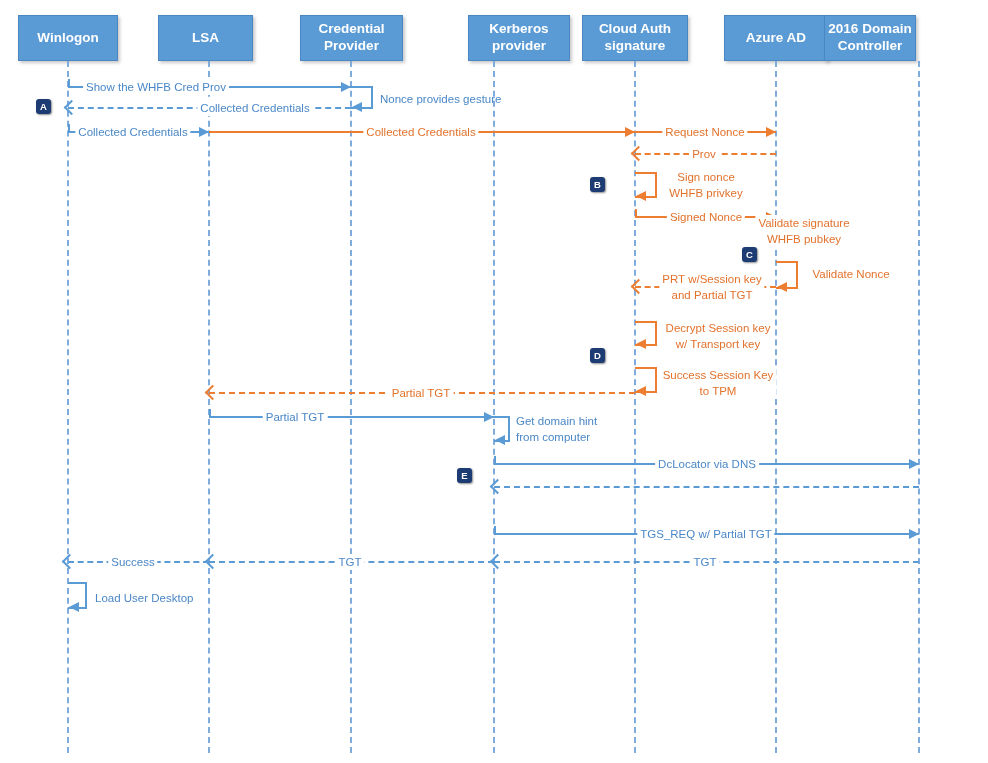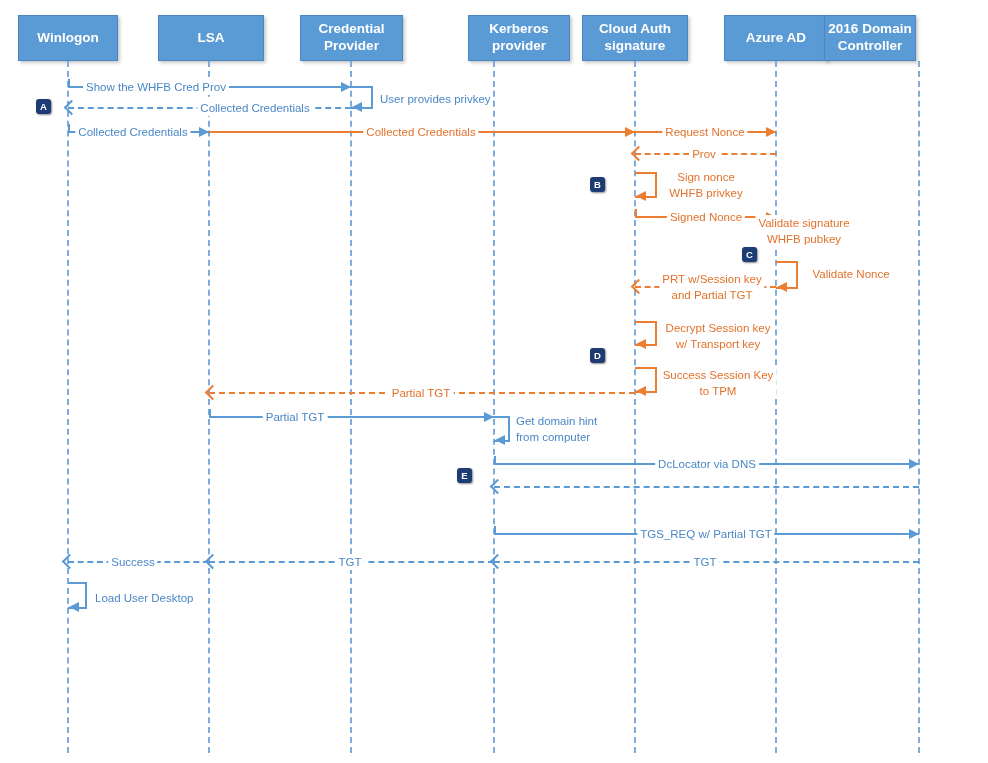--- a/index.html
+++ b/index.html
@@ -45,21 +45,21 @@
          justify-content:center;box-shadow:1px 1px 2px rgba(0,0,0,.45);}
 </style>
 </head>
 <body>
 
 <div class="diagram">
 
   <div class="actor" style="left:18px;width:100px">
       <span>Winlogon</span>
     </div>
-  <div class="actor" style="left:158px;width:106px">
+  <div class="actor" style="left:158px;width:95px">
       <span>LSA</span>
     </div>
   <div class="actor" style="left:300px;width:103px">
       <span>Credential
 Provider</span>
     </div>
   <div class="actor" style="left:468px;width:102px">
       <span>Kerberos
 provider</span>
     </div>
@@ -83,21 +83,21 @@
   <div class="lifeline" style="left:775px"></div>
   <div class="lifeline" style="left:918px"></div>
 
   <div class="stub" style="left:68px;top:79px"></div>
   <div class="ln" style="left:68px;top:86px;width:283px"></div>
   <div class="tri-r" style="left:341px;top:82px"></div>
   <div class="lbl" style="left:156px;top:79px">Show the WHFB Cred Prov</div>
 
   <div class="loop" style="left:351px;top:86px;width:22px;height:23px"></div>
   <div class="tri-l" style="left:352px;top:102px"></div>
-  <div class="lbl side" style="left:380px;top:91px">User provides privkey</div>
+  <div class="lbl side" style="left:380px;top:91px">Nonce provides gesture</div>
 
   <div class="ln dash" style="left:68px;top:107px;width:283px"></div>
   <div class="chev-l" style="left:66px;top:102px"></div>
   <div class="lbl" style="left:255px;top:100px">Collected Credentials</div>
   <div class="badge" style="left:36px;top:99px">A</div>
 
   <div class="stub" style="left:68px;top:124px"></div>
   <div class="ln" style="left:68px;top:131px;width:141px"></div>
   <div class="tri-r" style="left:199px;top:127px"></div>
   <div class="lbl" style="left:133px;top:124px">Collected Credentials</div>

